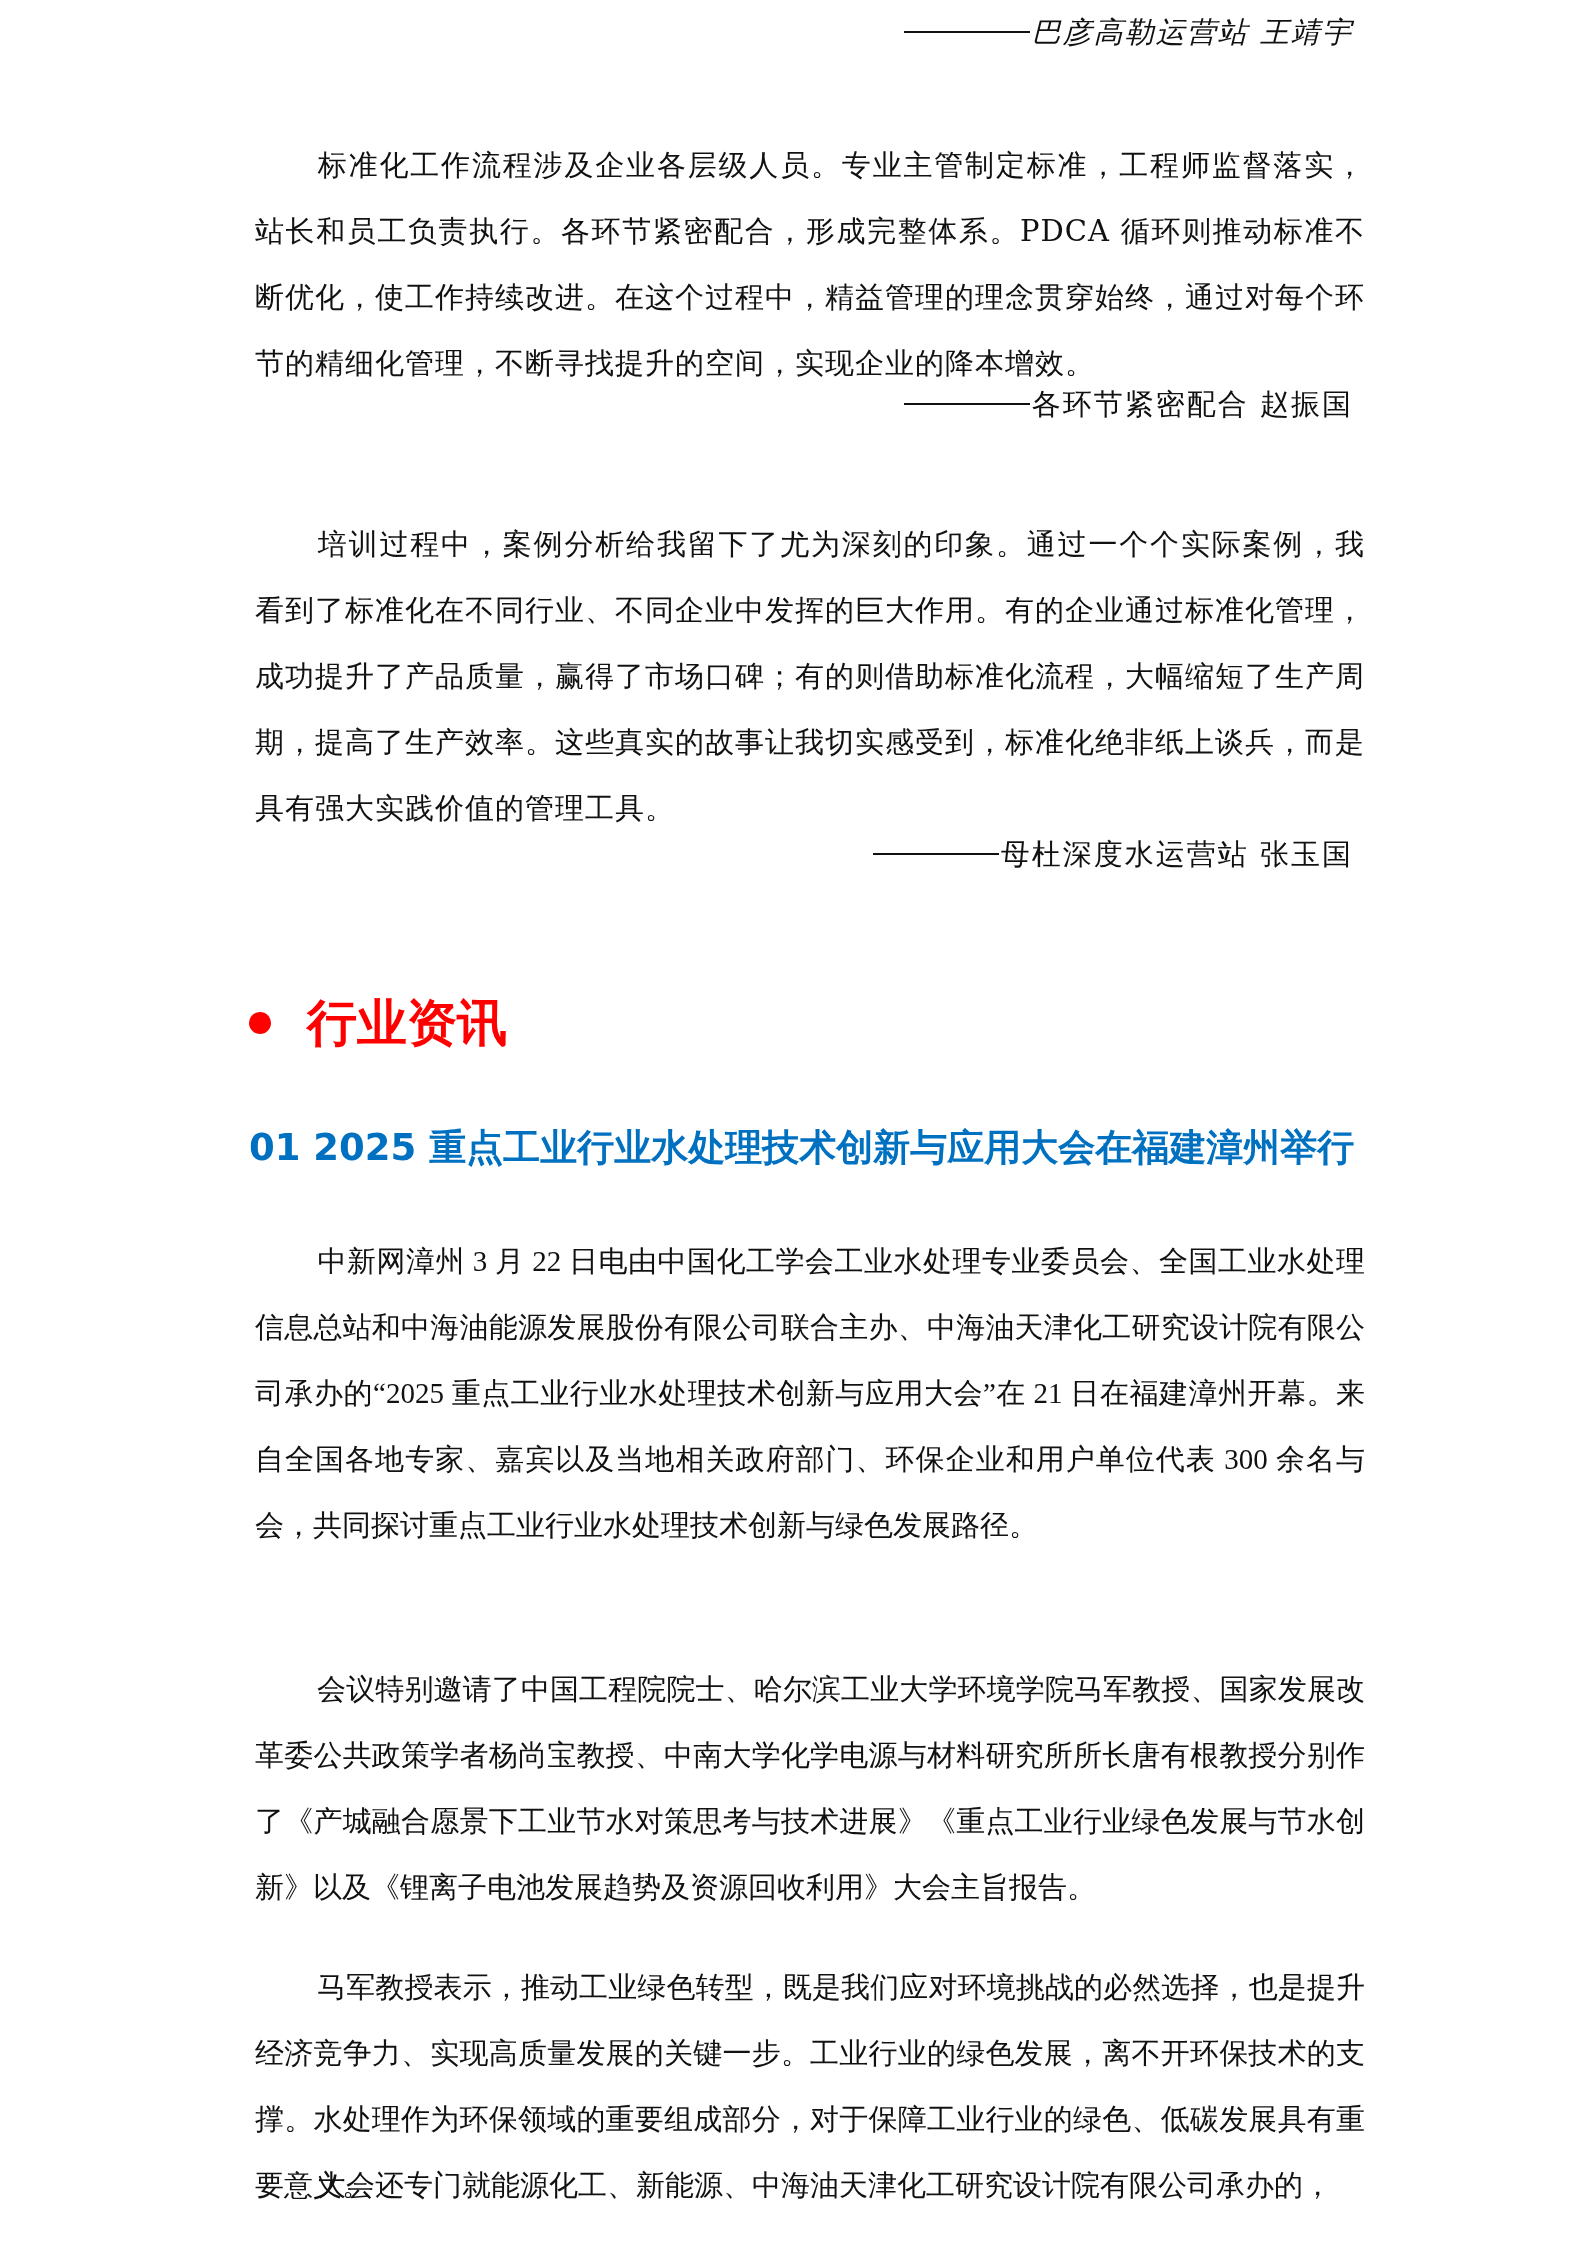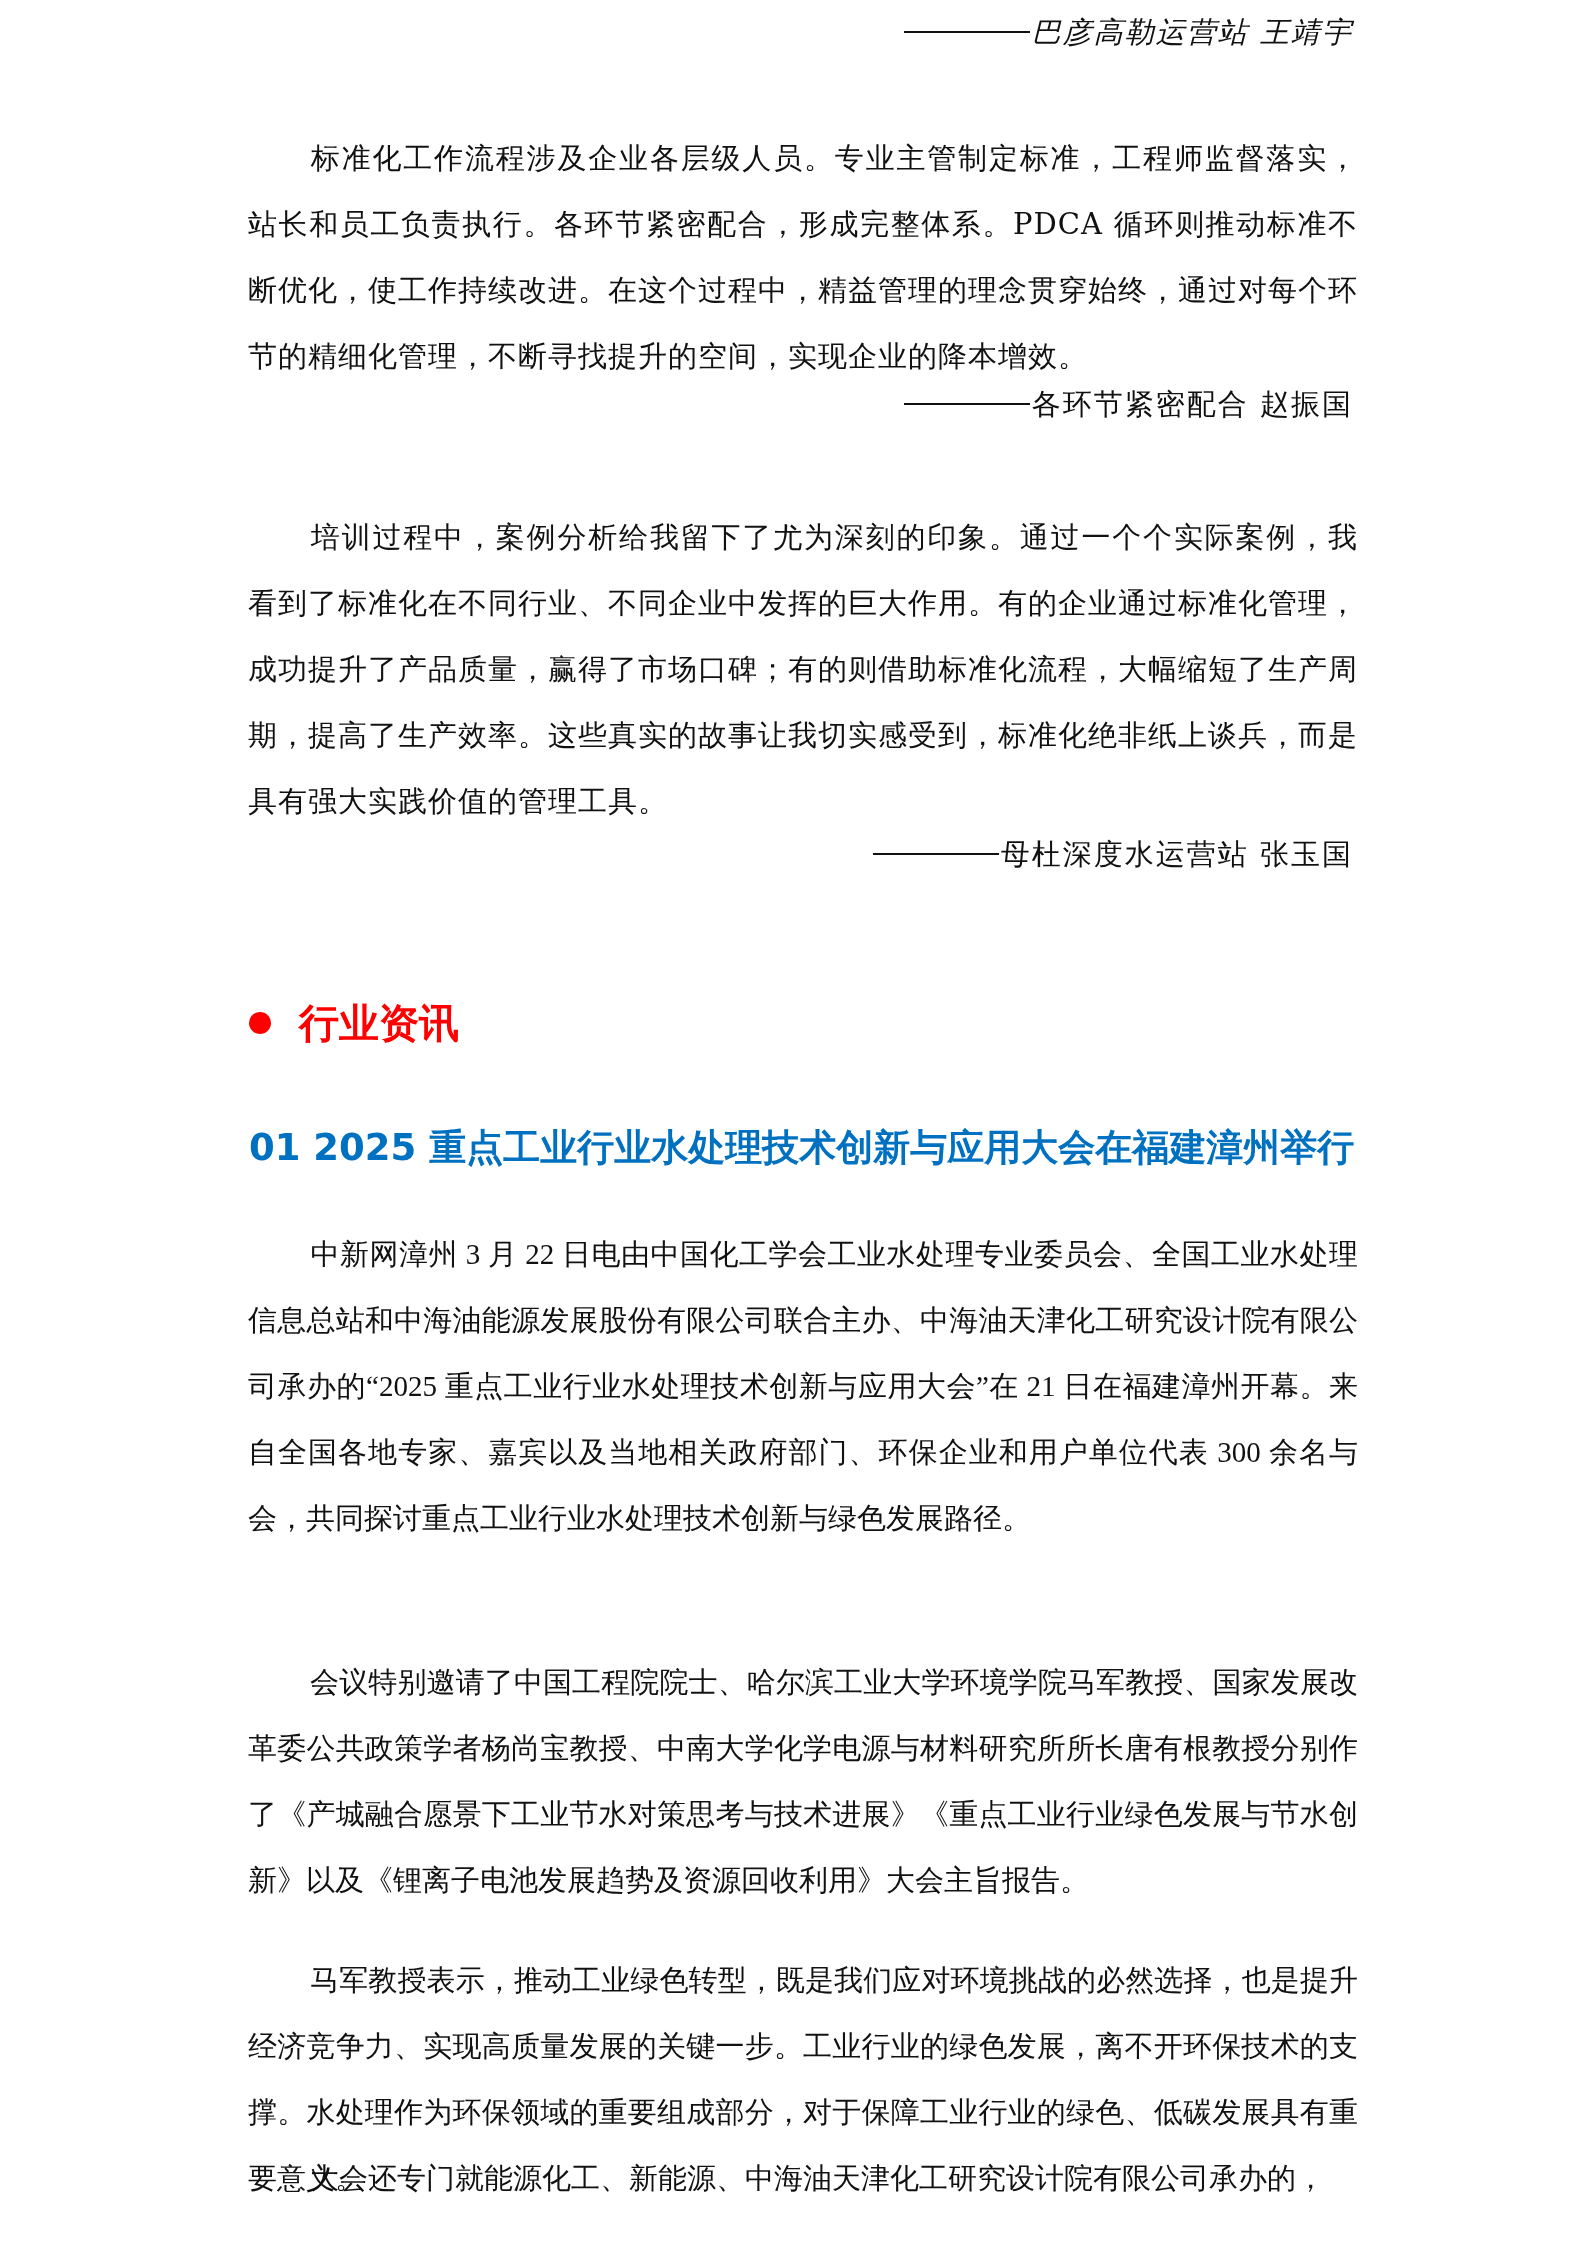--- a/index.html
+++ b/index.html
@@ -41,37 +41,38 @@
     }
     .para {
       position: absolute;
       left: 0;
       width: 1110px;
       font-size: 29px;
       line-height: 66px;
       text-align: justify;
       text-justify: inter-character;
       letter-spacing: 1px;
-      margin: 5px;
+      margin: 12px;
     }
     .para .indent {
       display: inline-block;
       width: 62px;
     }
     .section-heading {
       position: absolute;
       left: 0;
       top: 993px;
       height: 60px;
       display: flex;
       align-items: center;
       color: #ff0000;
       font-family: "DejaVu Sans", "Liberation Sans", sans-serif;
       font-weight: bold;
-      font-size: 40px;
+      font-size: 50px;
+      gap: 8px;
     }
     .section-heading .dot {
       width: 22px;
       height: 22px;
       border-radius: 50%;
       background: #ff0000;
       margin-left: 6px;
       margin-right: 28px;
     }
     .article-title {

